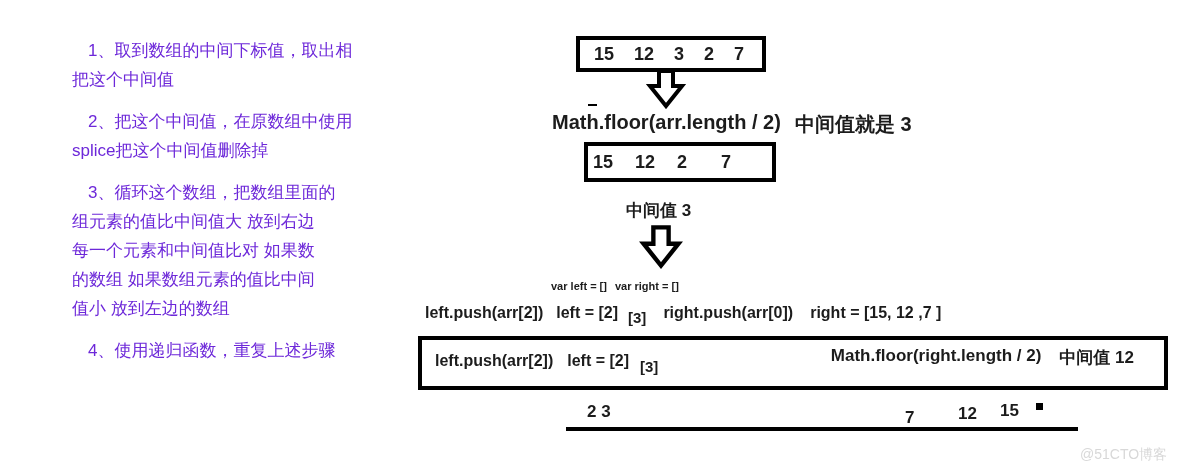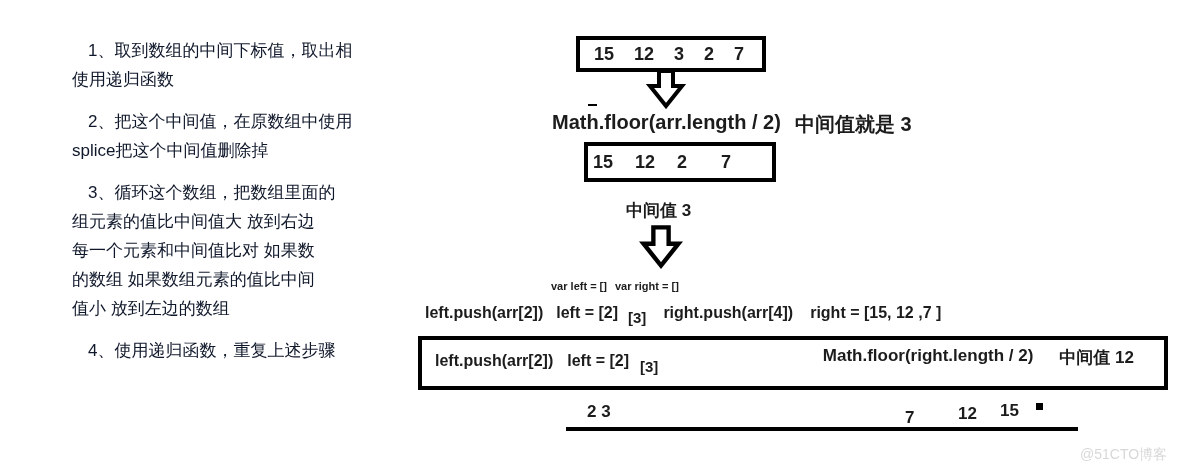--- a/index.html
+++ b/index.html
@@ -4,21 +4,21 @@
 <style>
   html,body { margin:0; padding:0; background:#ffffff; }
   .canvas {
     position:relative; width:1184px; height:474px; background:#ffffff;
     font-family:"Liberation Sans","DejaVu Sans",sans-serif;
     color:var(--ink,#1c1c1c); overflow:hidden;
   }
   .abs { position:absolute; }
 
   
-  .steps { left:72px; top:36px; width:330px; font-size:17px; line-height:29px; color:#0f172a; }
+  .steps { left:72px; top:36px; width:330px; font-size:17px; line-height:29px; color:#6d28d9; }
   .step { margin:0 0 13px 0; }
   .ln { display:block; white-space:nowrap; }
   .ln.first { padding-left:16px; }
 
   
   .arr-box {
     box-sizing:border-box; border:4px solid #000; background:#fff;
     display:flex; align-items:center; font-size:18px; font-weight:600;
   }
   .arr-box span { white-space:pre; }
@@ -31,37 +31,37 @@
 
   .tick { background:#000; }
 
   
   .bigbox {
     box-sizing:border-box; left:418px; top:336px; width:750px; height:54px;
     border:4px solid #000; background:#fff; display:flex;
     justify-content:space-between; align-items:flex-start;
   }
   .bigbox .lgrp { margin:12px 0 0 13px; font-size:16px; gap:0; }
-  .bigbox .rgrp { margin:6px 30px 0 0; font-size:17px; gap:8px;text-align:right; }
+  .bigbox .rgrp { margin:6px 30px 0 0; font-size:17px; gap:0;text-align:right; }
 
   .resultnum { font-size:17px; font-weight:600; white-space:pre; }
   .baseline { left:566px; top:427px; width:512px; height:4px; background:#000; }
   .sq { left:1036px; top:403px; width:7px; height:7px; background:#000; }
 
   .watermark { left:1080px; top:446px; font-size:14px; color:var(--watermark,#d8d8d8); }
 </style>
 </head>
 <body>
 
 <div class="canvas">
 
   <div class="abs steps">
     <p class="step">
       <span class="ln first">1、取到数组的中间下标值，取出相</span>
-      <span class="ln">使用递归函数</span>
+      <span class="ln">把这个中间值</span>
     </p>
     <p class="step">
       <span class="ln first">2、把这个中间值，在原数组中使用</span>
       <span class="ln">splice把这个中间值删除掉</span>
     </p>
     <p class="step">
       <span class="ln first">3、循环这个数组，把数组里面的</span>
       <span class="ln">组元素的值比中间值大 放到右边</span>
       <span class="ln">每一个元素和中间值比对 如果数</span>
       <span class="ln">的数组  如果数组元素的值比中间</span>
@@ -108,21 +108,21 @@
 
   <div class="abs codeline" style="left:551px; top:280px; font-size:11px; gap:8px;">
     <span>var left = []</span>
     <span>var right = []</span>
   </div>
 
   <div class="abs codeline" style="left:425px; top:304px; font-size:16px;">
     <span>left.push(arr[2])</span>
     <span style="margin-left:13px;">left = [2]</span>
     <span class="sub" style="margin-left:10px; top:5px;">[3]</span>
-    <span style="margin-left:17px;">right.push(arr[4])</span>
+    <span style="margin-left:17px;">right.push(arr[0])</span>
     <span style="margin-left:17px;">right = [15, 12 ,7 ]</span>
   </div>
 
   <div class="abs bigbox">
     <div class="codeline lgrp">
       <span>left.push(arr[2])</span>
       <span style="margin-left:14px;">left = [2]</span>
       <span class="sub" style="margin-left:11px; top:6px;">[3]</span>
     </div>
     <div class="codeline rgrp">

